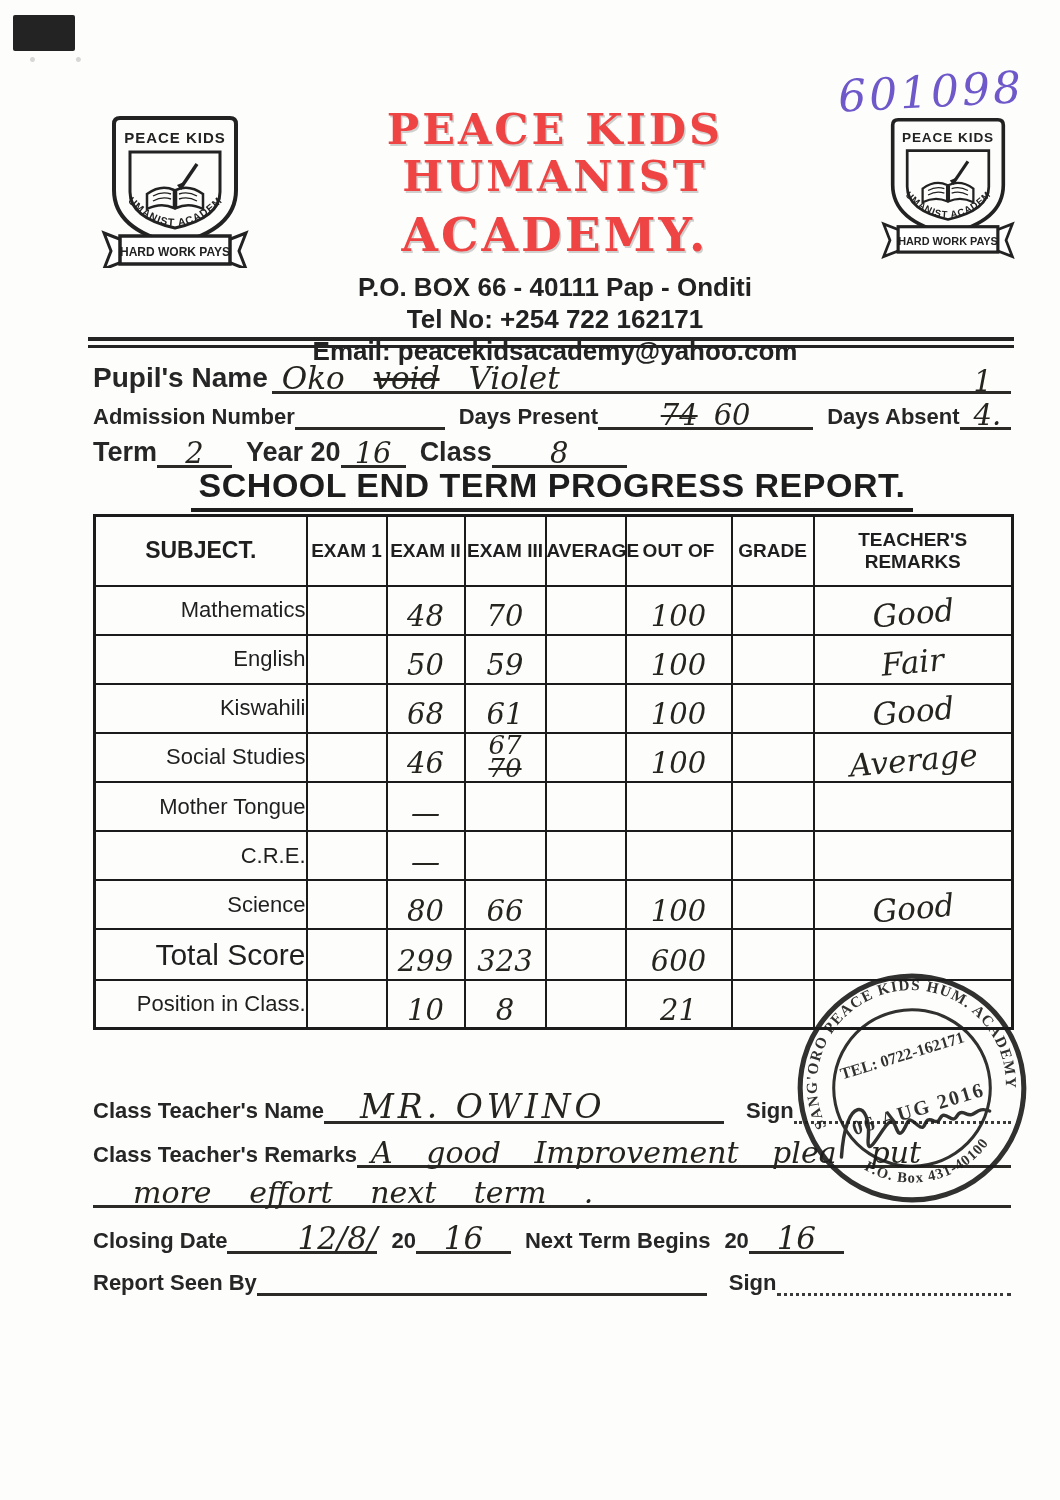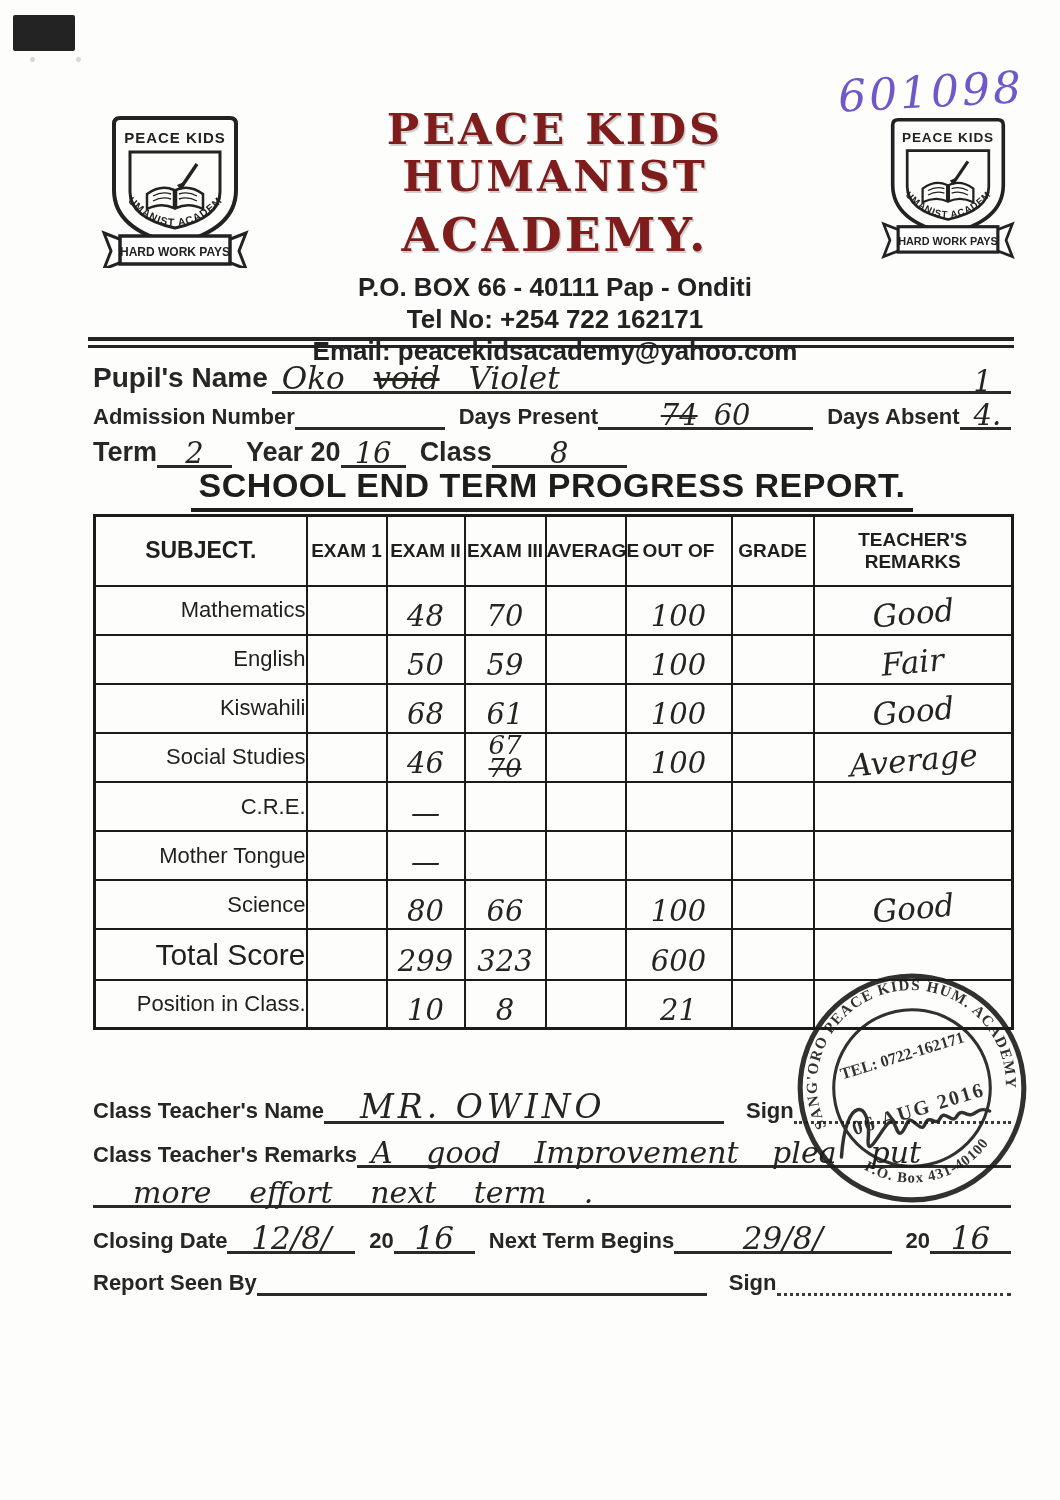--- a/index.html
+++ b/index.html
@@ -17,21 +17,21 @@
   .smudge{left:28px;top:56px;width:56px;height:7px;opacity:.22;
           background:radial-gradient(circle at 8% 50%, #555 2px, transparent 3px),
                      radial-gradient(circle at 90% 50%, #555 2px, transparent 3px)}
   .serial{left:838px;top:66px;font-size:44px;letter-spacing:3px;color:#6f58c9;transform:rotate(-3deg)}
 
   
   .logo{display:block}
   .logo-left{left:100px;top:112px}
   .logo-right{left:880px;top:110px}
   .header-text{left:250px;top:106px;width:610px;text-align:center}
-  .school-line{font-family:"DejaVu Serif",serif;font-weight:bold;color:#7f1d1d;
+  .school-line{font-family:"DejaVu Serif",serif;font-weight:bold;color:#ef4444;
                letter-spacing:3px;text-shadow:1.5px 1.5px 0 rgba(0,0,0,.18)}
   .school-line.l1{font-size:43px;line-height:1.1}
   .school-line.l2{font-size:47px;line-height:1.1;margin-top:8px}
   .contact{font-weight:bold;font-size:26px;color:#222;line-height:1.22}
   .contact.first{margin-top:12px}
 
   .double-rule{left:88px;top:337px;width:926px}
   .double-rule .r1{border-top:4px solid #242424}
   .double-rule .r2{border-top:3px solid #242424;margin-top:4px}
 
@@ -90,21 +90,21 @@
   .tname-row .lbl,.rem-row .lbl,.close-row .lbl,.seen-row .lbl{font-size:22px}
   .tname-fill{width:400px;padding-left:36px;gap:30px}
   .tname-fill .hw{font-size:33px;letter-spacing:4px}
   .sign-lbl{margin-left:22px}
   .rem-row{top:1130px;height:38px}
   .rem-fill{flex:1;padding-left:14px;gap:34px}
   .rem-fill .hw,.rem2-fill .hw{font-size:30px}
   .rem2-row{top:1172px;height:36px}
   .rem2-fill{flex:1;padding-left:40px;gap:34px}
   .close-row{top:1216px;height:38px}
-  .cd-fill{width:150px;justify-content:center}
+  .cd-fill{width:150px;justify-content:flex-end}
   .cy-fill{width:95px;justify-content:center}
   .nt-fill{width:255px;justify-content:center}
   .close-row .hw{font-size:31px}
   .seen-row{top:1260px;height:36px}
   .seen-fill{width:450px}
 
   
   .stamp{left:790px;top:966px;width:244px;height:244px;transform:rotate(-12deg);opacity:.9;z-index:5}
   .stamp text{font-family:"Liberation Serif",serif}
 </style>
@@ -280,31 +280,31 @@
       <td class="val"><span class="score hw">46</span></td>
       <td class="val">
         <span class="stk hw"><span>67</span><span class="struck">70</span></span>
       </td>
       <td class="val"><span class="score hw"></span></td>
       <td class="val"><span class="score hw">100</span></td>
       <td class="val"><span class="score hw"></span></td>
       <td class="val"><span class="remark hw">Average</span></td>
     </tr>
     <tr class="r">
+      <td class="subj">Mother Tongue</td>
+      <td class="val"><span class="score hw"></span></td>
+      <td class="val"><span class="score hw">—</span></td>
+      <td class="val"><span class="score hw"></span></td>
+      <td class="val"><span class="score hw"></span></td>
+      <td class="val"><span class="score hw"></span></td>
+      <td class="val"><span class="score hw"></span></td>
+      <td class="val"><span class="remark hw"></span></td>
+    </tr>
+    <tr class="r">
       <td class="subj">C.R.E.</td>
-      <td class="val"><span class="score hw"></span></td>
-      <td class="val"><span class="score hw">—</span></td>
-      <td class="val"><span class="score hw"></span></td>
-      <td class="val"><span class="score hw"></span></td>
-      <td class="val"><span class="score hw"></span></td>
-      <td class="val"><span class="score hw"></span></td>
-      <td class="val"><span class="remark hw"></span></td>
-    </tr>
-    <tr class="r">
-      <td class="subj">Mother Tongue</td>
       <td class="val"><span class="score hw"></span></td>
       <td class="val"><span class="score hw">—</span></td>
       <td class="val"><span class="score hw"></span></td>
       <td class="val"><span class="score hw"></span></td>
       <td class="val"><span class="score hw"></span></td>
       <td class="val"><span class="score hw"></span></td>
       <td class="val"><span class="remark hw"></span></td>
     </tr>
     <tr class="r">
       <td class="subj">Science</td>
@@ -365,23 +365,20 @@
   <div class="abs row close-row">
     <span class="lbl">Closing Date</span>
     <span class="fill cd-fill">
       <span class="hw">12/8/</span>
     </span>
     <span class="lbl gap12">20</span>
     <span class="fill cy-fill">
       <span class="hw">16</span>
     </span>
     <span class="lbl gap12">Next Term Begins</span>
-    <span class="fill nt-fill">
-      <span class="hw">29/8/</span>
-    </span>
     <span class="lbl gap12">20</span>
     <span class="fill cy-fill">
       <span class="hw">16</span>
     </span>
   </div>
 
   <div class="abs row seen-row">
     <span class="lbl">Report Seen By</span>
     <span class="fill seen-fill"></span>
     <span class="lbl sign-lbl">Sign</span>

